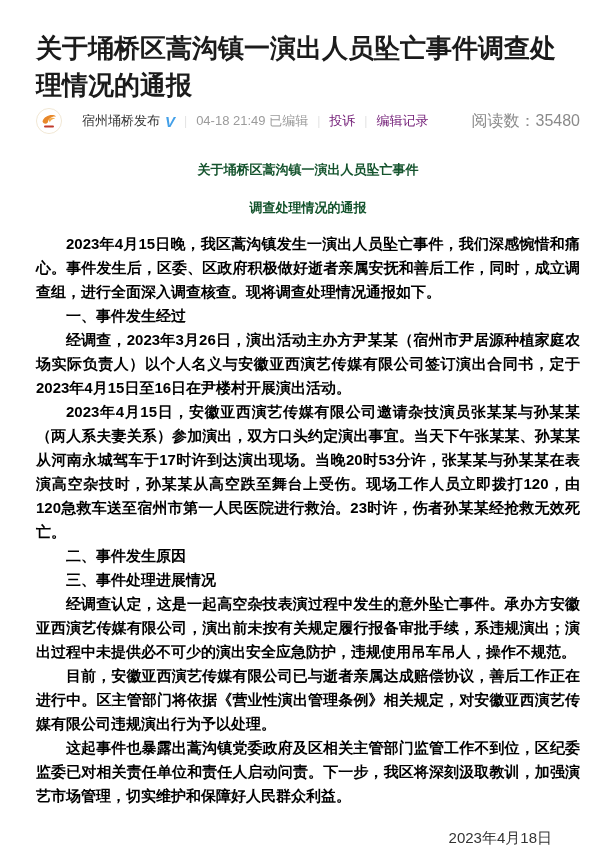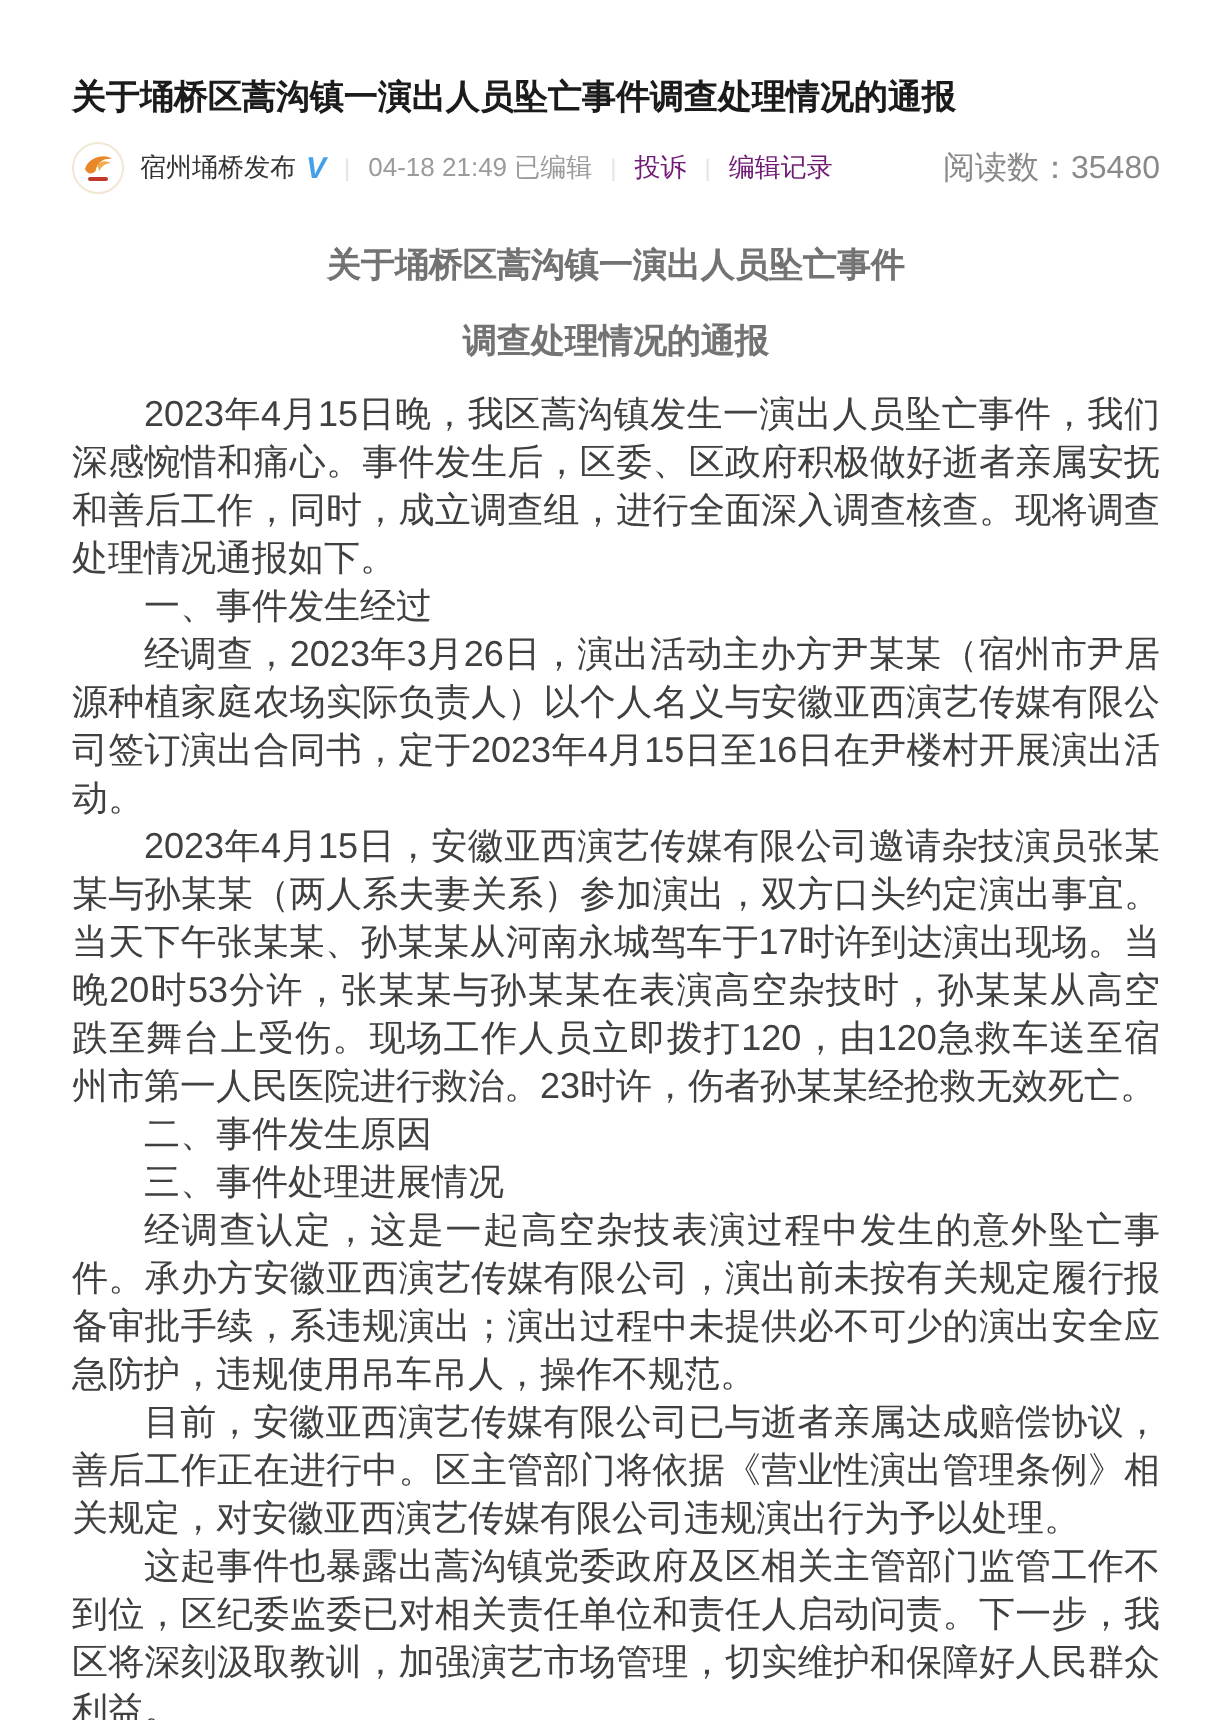--- a/index.html
+++ b/index.html
@@ -6,54 +6,54 @@
   html, body { background: #ffffff; }
   body {
     width: 611px; height: 860px;
     font-family: "Liberation Sans", "DejaVu Sans", sans-serif;
     color: #333; overflow: hidden;
   }
   .page { width: 611px; height: 860px; padding: 30px 31px 0 36px; background: #fff; }
 
   
   .page-title {
-    font-size: 17px; font-weight: 700; color: #1b1b1b;
+    font-size: 26px; font-weight: 700; color: #1b1b1b;
     line-height: 37px; letter-spacing: 0; margin-bottom: 3px;
   }
 
   
   .meta-row {
     display: flex; align-items: center; height: 28px; margin-top: 2px;
     font-size: 13px; color: #999; white-space: nowrap;
   }
   .avatar {
     width: 26px; height: 26px; border-radius: 50%;
     border: 1px solid #f1e7d3; background: #fff;
     display: inline-flex; align-items: center; justify-content: center;
     overflow: hidden; flex: 0 0 auto; cursor: pointer;
   }
-  .author-name { margin-left: 8px; color: #333; cursor: pointer; }
+  .author-name { margin-left: 20px; color: #333; cursor: pointer; }
   .v-badge {
     margin-left: 5px; color: #44a0e8; font-weight: 800;
     font-size: 15px; font-style: italic; line-height: 1;
   }
   .sep { color: #e4e4e4; margin: 0 9px; font-size: 12px; }
   .timestamp { color: #9b9b9b; }
   .link-orange { color: #701a75; text-decoration: none; cursor: pointer; }
   .read-count { margin-left: auto; color: #8a8a8a; font-size: 16px; }
 
   
   .article { margin-top: 16px; }
   .article-title {
-    text-align: center; font-weight: 700; font-size: 17px;
-    color: #737373; line-height: 38px; margin-bottom: 5px;
+    text-align: center; font-weight: 700; font-size: 13px;
+    color: #14532d; line-height: 38px; margin-bottom: 5px;
   }
   .para {
-    font-size: 18px; line-height: 24px; color: #404040;
-    text-indent: 2em; text-align: justify;
+    font-size: 15px; line-height: 24px; color: #000000;
+    text-indent: 2em; text-align: justify; font-weight: bold;
   }
   .signature { margin-top: 16px; text-align: right; font-size: 15px; color: #333; }
   .signature .org  { line-height: 28px; padding-right: 14px; }
   .signature .date { line-height: 28px; padding-right: 28px; }
 </style>
 </head>
 <body>
 
 <div class="page">
 

